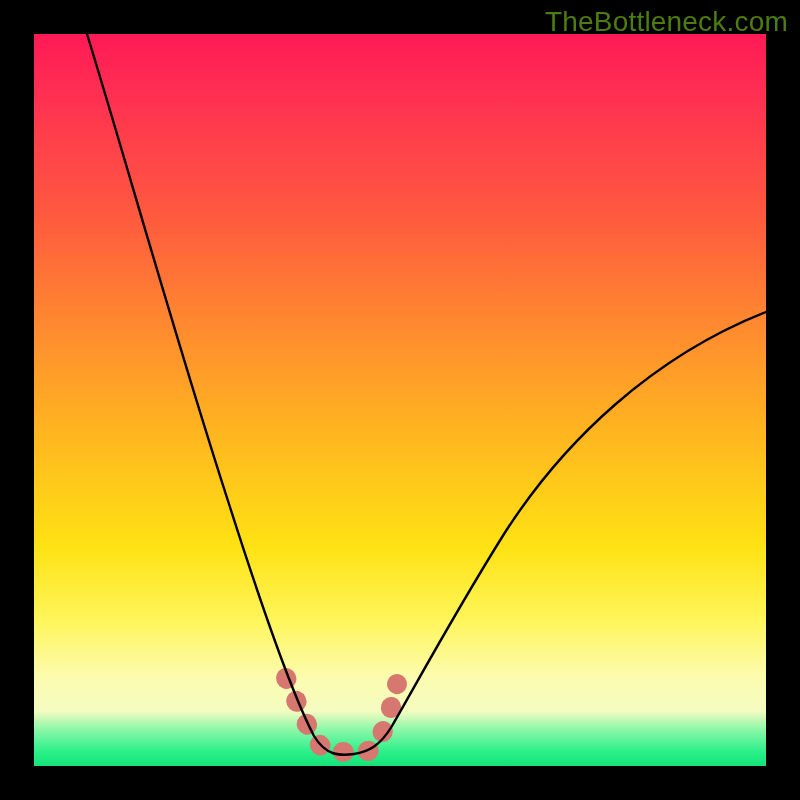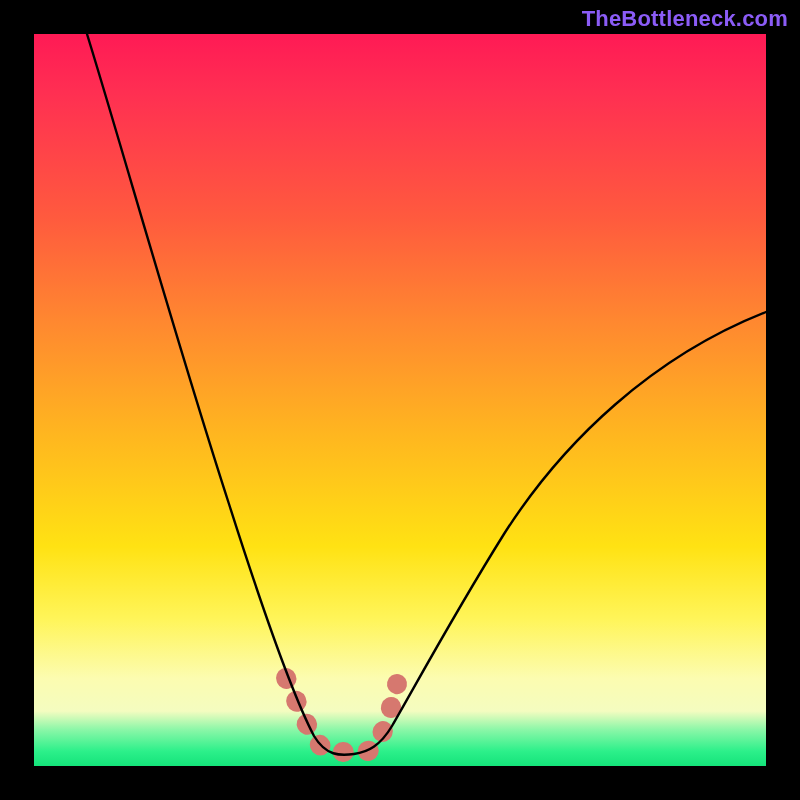--- a/index.html
+++ b/index.html
@@ -39,24 +39,24 @@
       #f4fcc0 92.5%,
       #8cf7a8 95%,
       #2cf08a 98%,
       #14e37a 100%
     );
   }
   .watermark {
     position: absolute;
     top: 6px;
     right: 12px;
-    color: #8b5cf6;
-    font-size: 22px;
+    color: #4d7c0f;
+    font-size: 28px;
     letter-spacing: 0.2px;
-    font-weight: 700;
+    font-weight: 400;
     user-select: none;
   }
   svg.curve-layer {
     position: absolute;
     left: 0;
     top: 0;
     width: 732px;
     height: 732px;
     overflow: visible;
   }

